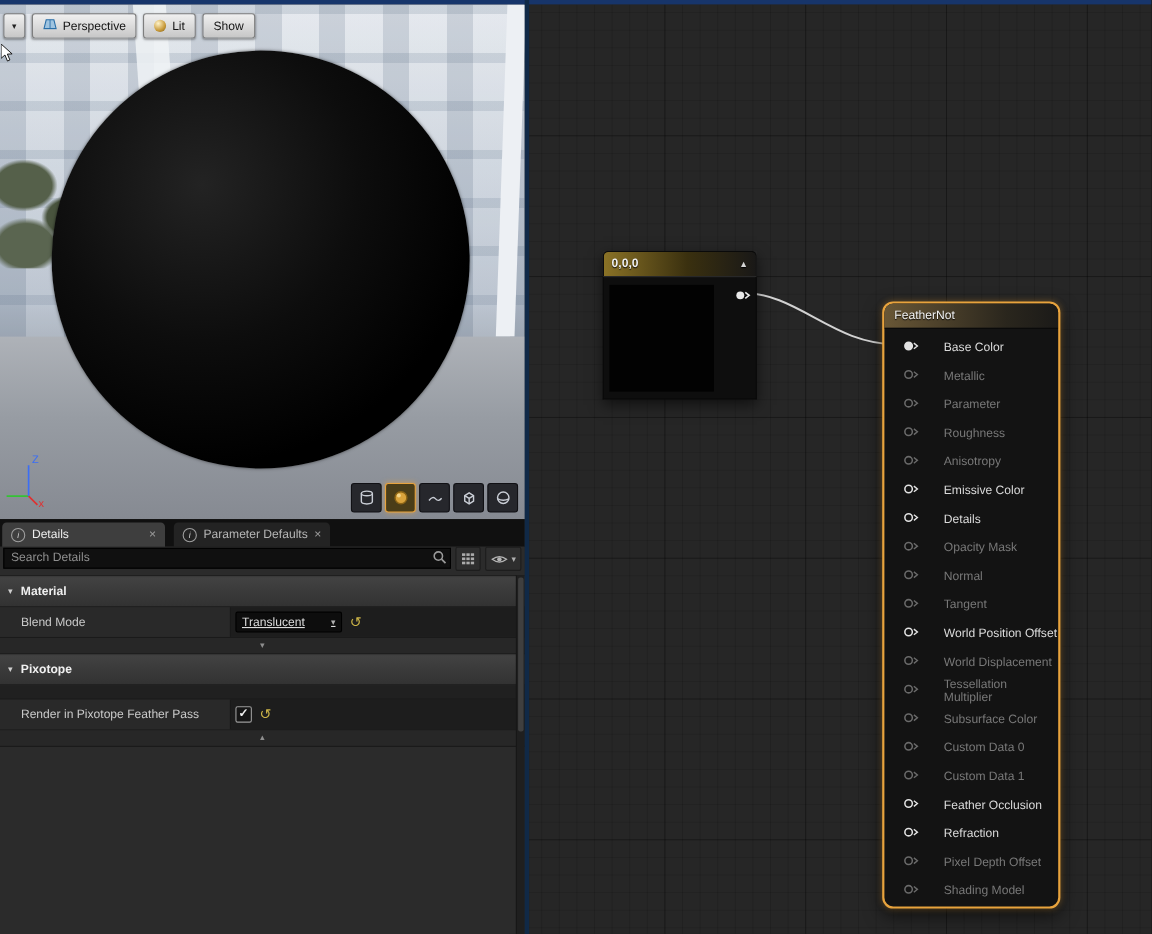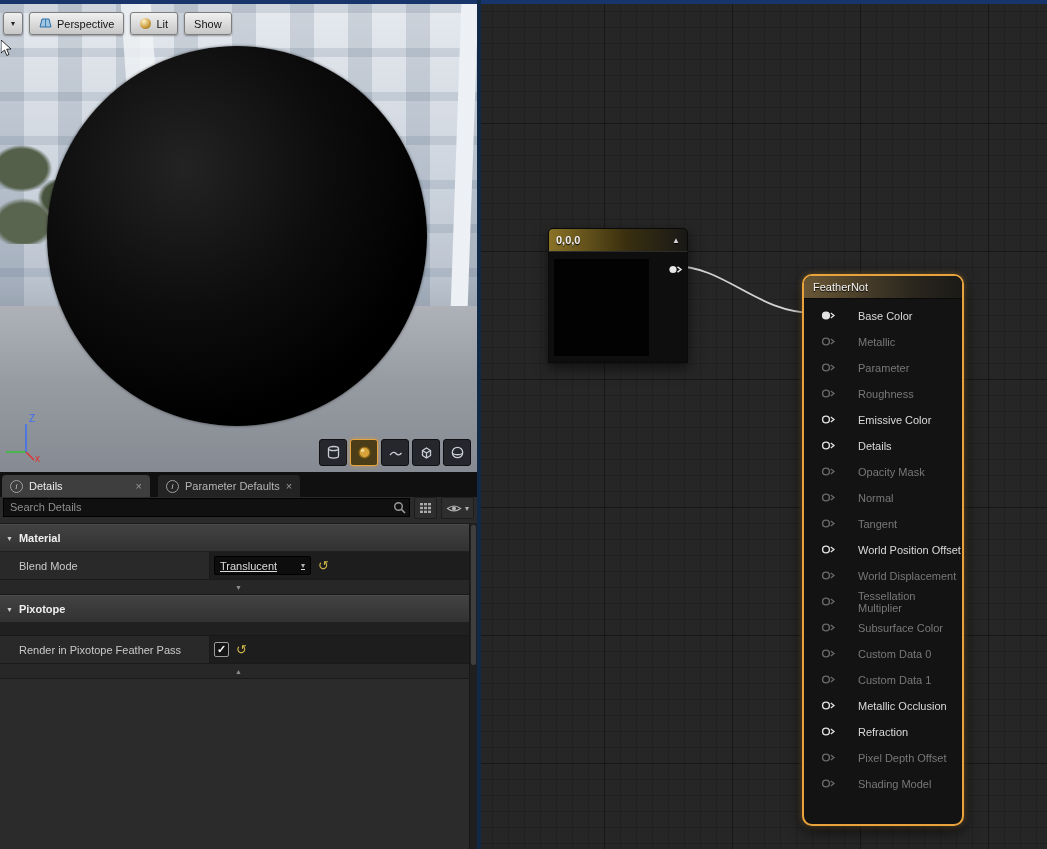--- a/index.html
+++ b/index.html
@@ -339,20 +339,29 @@
   </div>
           <div class="pin-row disabled">
     <span>
       <svg class="pin-svg" width="15" height="11" viewBox="0 0 15 11">
         <circle class="pin-circle" cx="5" cy="5.5" r="3.4" stroke-width="1.4"></circle>
         <path class="pin-tail" d="M9.8 2.9 L13 5.5 L9.8 8.1" stroke-width="1.3"></path>
       </svg>
     </span>
     <span class="pin-label">Roughness</span>
   </div>
+          <div class="pin-row disabled">
+    <span>
+      <svg class="pin-svg" width="15" height="11" viewBox="0 0 15 11">
+        <circle class="pin-circle" cx="5" cy="5.5" r="3.4" stroke-width="1.4"></circle>
+        <path class="pin-tail" d="M9.8 2.9 L13 5.5 L9.8 8.1" stroke-width="1.3"></path>
+      </svg>
+    </span>
+    <span class="pin-label">Anisotropy</span>
+  </div>
           <div class="pin-row enabled">
     <span>
       <svg class="pin-svg" width="15" height="11" viewBox="0 0 15 11">
         <circle class="pin-circle" cx="5" cy="5.5" r="3.4" stroke-width="1.4"></circle>
         <path class="pin-tail" d="M9.8 2.9 L13 5.5 L9.8 8.1" stroke-width="1.3"></path>
       </svg>
     </span>
     <span class="pin-label">Emissive Color</span>
   </div>
           <div class="pin-row enabled">
@@ -445,21 +454,21 @@
     </span>
     <span class="pin-label">Custom Data 1</span>
   </div>
           <div class="pin-row enabled">
     <span>
       <svg class="pin-svg" width="15" height="11" viewBox="0 0 15 11">
         <circle class="pin-circle" cx="5" cy="5.5" r="3.4" stroke-width="1.4"></circle>
         <path class="pin-tail" d="M9.8 2.9 L13 5.5 L9.8 8.1" stroke-width="1.3"></path>
       </svg>
     </span>
-    <span class="pin-label">Metallic Occlusion</span>
+    <span class="pin-label">Feather Occlusion</span>
   </div>
           <div class="pin-row enabled">
     <span>
       <svg class="pin-svg" width="15" height="11" viewBox="0 0 15 11">
         <circle class="pin-circle" cx="5" cy="5.5" r="3.4" stroke-width="1.4"></circle>
         <path class="pin-tail" d="M9.8 2.9 L13 5.5 L9.8 8.1" stroke-width="1.3"></path>
       </svg>
     </span>
     <span class="pin-label">Refraction</span>
   </div>

